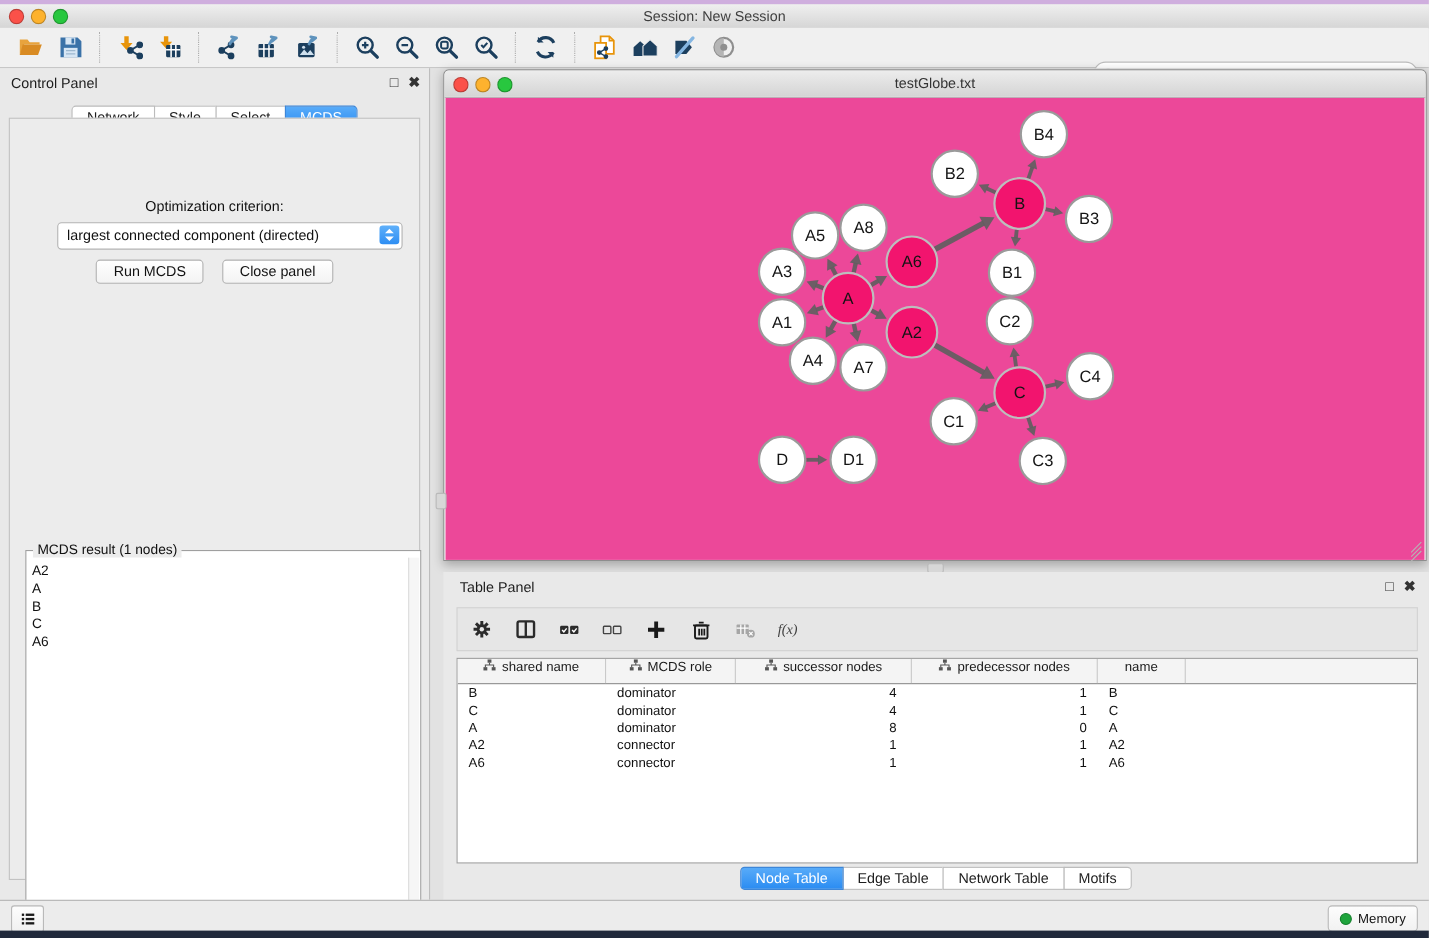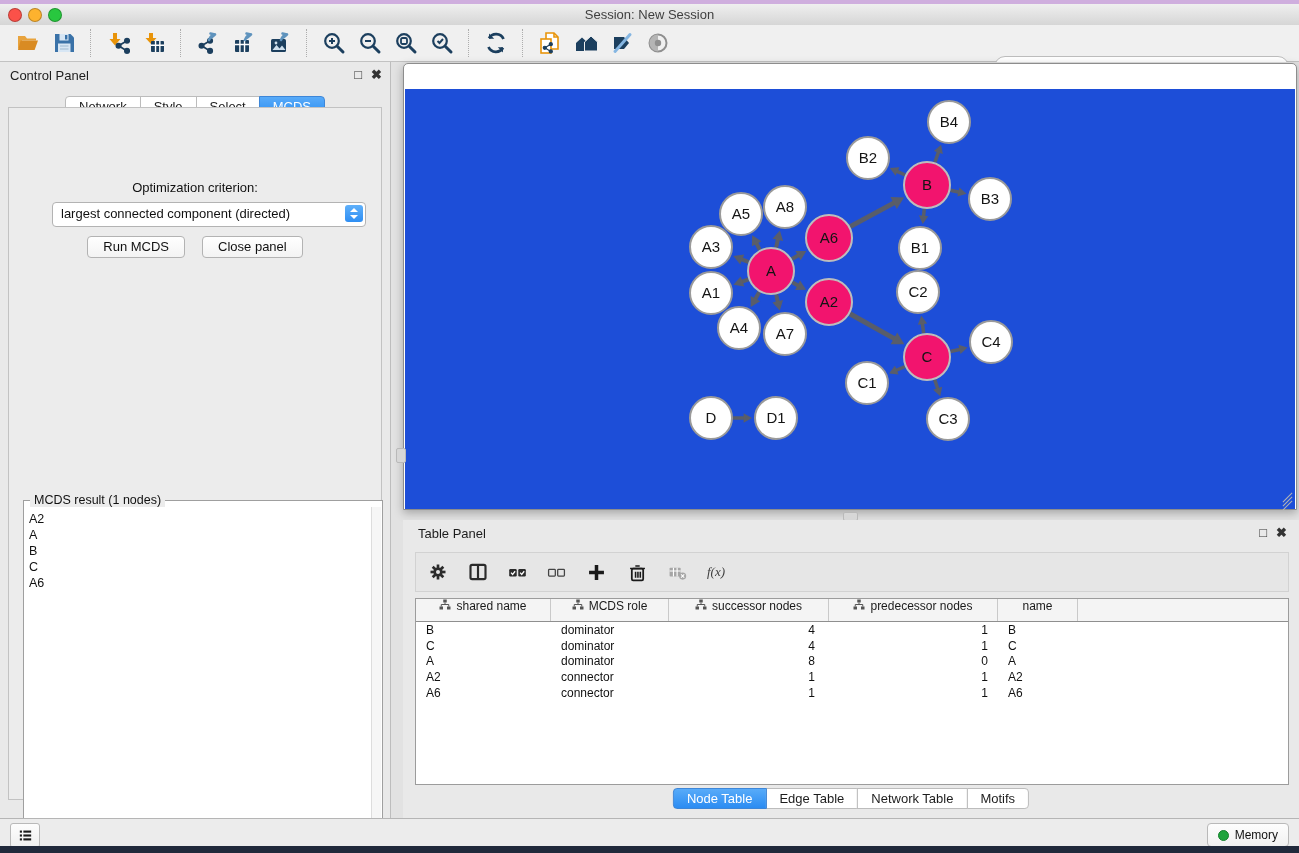--- a/index.html
+++ b/index.html
@@ -61,21 +61,21 @@
     font-size:12.5px;color:#111;padding:4px 0 0 4px;overflow:hidden;}
   .mcds-list div{line-height:16px;}
   .mcds-scroll{position:absolute;top:6px;right:1px;width:9px;bottom:1px;background:#f6f6f6;border-left:1px solid #ddd;}
   
   .net-window{left:403px;top:1px;width:894px;height:447px;background:#fff;border:1px solid #8d8d8d;
     border-radius:5px 5px 0 0;box-shadow:0 3px 10px rgba(0,0,0,.28);box-sizing:border-box;}
   .net-titlebar{position:absolute;left:0;top:0;width:100%;height:24px;border-radius:4px 4px 0 0;
     background:linear-gradient(#ededed,#d4d4d4);border-bottom:1px solid #b2b2b2;}
   .net-titlebar .title{position:absolute;left:0;right:0;top:0;height:24px;line-height:24px;text-align:center;
     font-size:13px;color:#333;}
-  .net-canvas{position:absolute;left:1px;top:25px;width:890px;height:420px;background:#1d4ed8;}
+  .net-canvas{position:absolute;left:1px;top:25px;width:890px;height:420px;background:#ec4899;}
   .grip{position:absolute;right:2px;bottom:2px;width:13px;height:13px;}
   .grip div{height:1px;background:#b5b5b5;margin-top:3px;transform:rotate(-45deg);}
   .thumb-v{left:396px;top:386px;width:8px;height:13px;background:#d7d7d7;border:1px solid #b9b9b9;border-radius:2px;}
   .thumb-h{left:843px;top:450px;width:13px;height:7px;background:#d7d7d7;border:1px solid #b9b9b9;border-radius:2px;}
   
   .table-panel{left:403px;top:458px;width:896px;height:298px;background:#e9e9e9;}
   .tp-toolbar{position:absolute;left:12px;top:32px;width:874px;height:40px;background:#e6e6e6;
     border:1px solid #d2d2d2;display:flex;align-items:center;gap:20px;padding-left:12px;box-sizing:border-box;}
   .tp-btn{display:flex;align-items:center;justify-content:center;}
   .tp-fx{font-family:"Liberation Serif",serif;font-style:italic;font-size:13px;color:#404040;}
@@ -295,20 +295,28 @@
             <div>B</div>
             <div>C</div>
             <div>A6</div>
           </div>
         <div class="mcds-scroll"></div>
       </div>
     </div>
   </div>
 
   <div class="abs net-window">
+    <div class="net-titlebar">
+      <div class="lights" style="top:6px;">
+        <span class="light red"></span>
+        <span class="light yellow"></span>
+        <span class="light green"></span>
+      </div>
+      <div class="title">testGlobe.txt</div>
+    </div>
     <div class="net-canvas">
       <svg id="graph-svg" width="890" height="420" viewBox="0 0 890 420">
           <g>
             <line x1="343.7" y1="173.1" x2="336.3" y2="170.1" stroke="#5f5f5f" stroke-width="4" opacity="0.9"></line>
             <polygon points="328.3,166.9 339.2,165.5 335.2,175.5" fill="#5f5f5f" opacity="0.9"></polygon>
           </g>
           <g>
             <line x1="354.8" y1="160.8" x2="351.2" y2="153.8" stroke="#5f5f5f" stroke-width="4" opacity="0.9"></line>
             <polygon points="347.2,146.2 356.4,152.2 346.9,157.2" fill="#5f5f5f" opacity="0.9"></polygon>
           </g>

